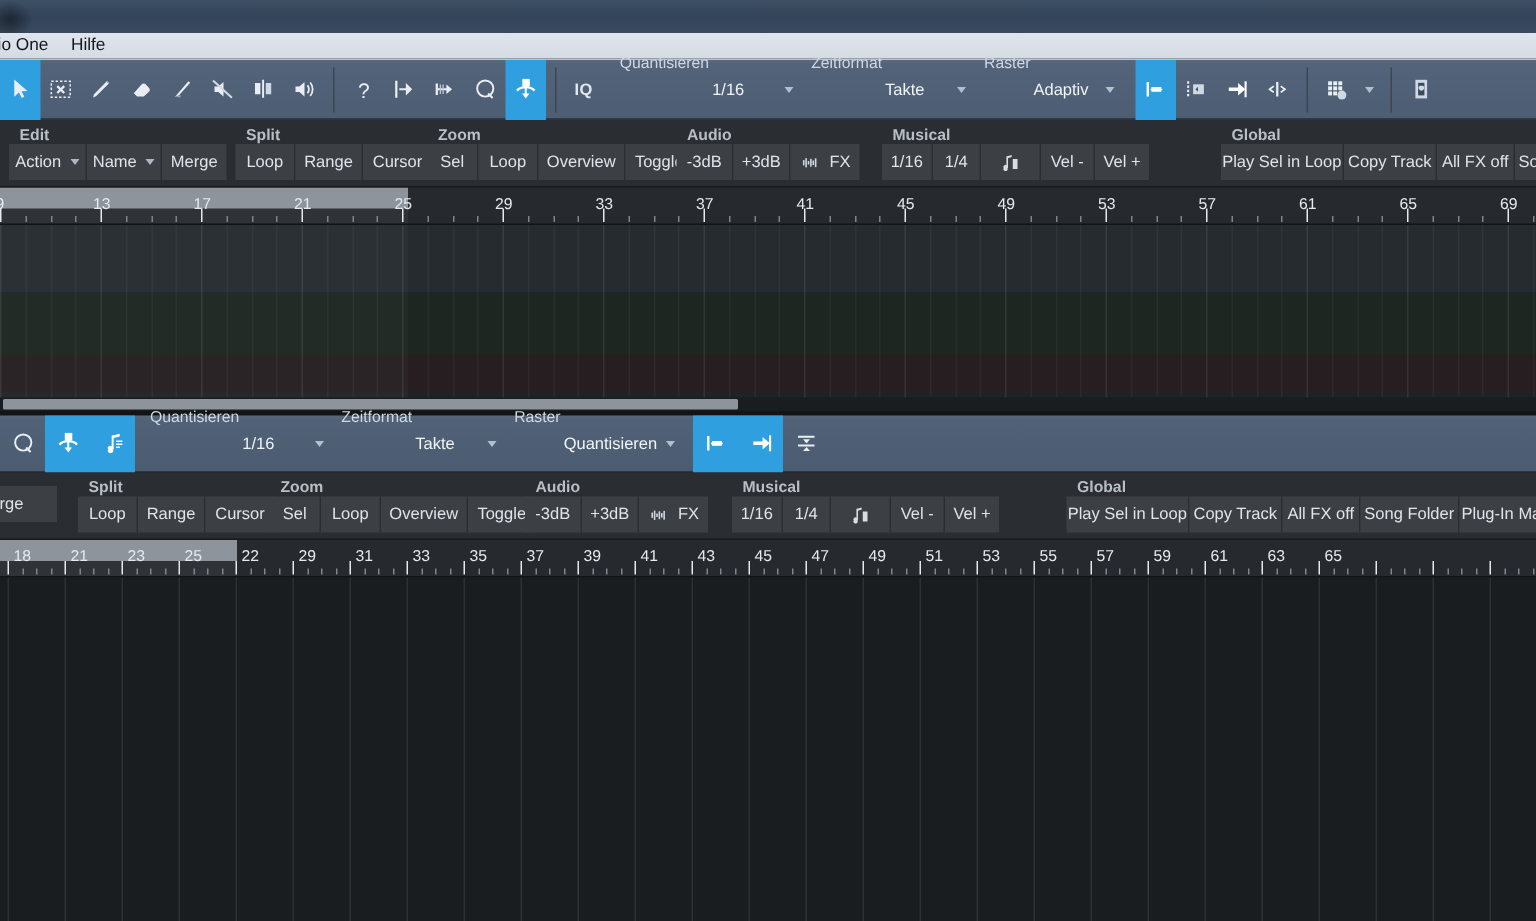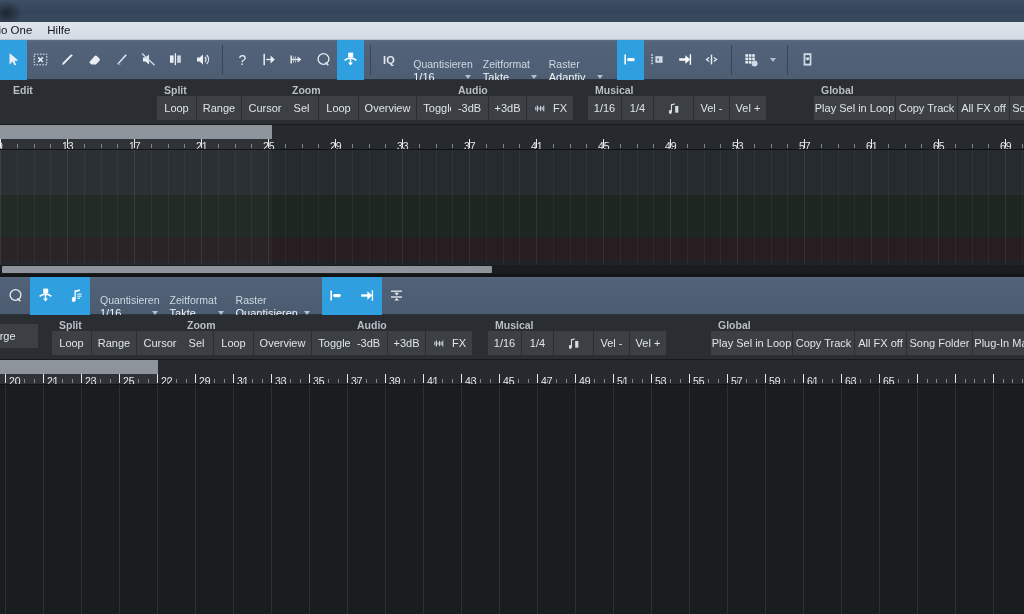--- a/index.html
+++ b/index.html
@@ -61,21 +61,21 @@
     color: #e9eef4;
     position: relative;
   }
   .tb-btn.sel { background: #2f9fe0; }
   .tb-btn.sel::after {
     content:''; position:absolute; left:0; right:0; bottom:0; height:0;
   }
   .tb-btn svg { display:block; }
 
   .tb-field {
-    display:flex; flex-direction: column; justify-content: flex-end;
+    display:flex; flex-direction: row; justify-content: center;
     height: 48px; padding: 0 4px;
   }
   .tb-field-label {
     font-size: 10.5px; color: #cfd8e2; line-height: 12px; padding-left:2px;
     white-space: nowrap;
   }
   .tb-field-value {
     display:flex; align-items:center; justify-content: space-between;
     font-size: 11px; color: #f0f4f8; line-height: 14px;
     padding-left:2px; min-width: 58px;
@@ -133,21 +133,21 @@
   }
   .ruler-loop {
     position:absolute; top:0; left:0; height: 14px;
     background: #8e949b;
   }
   .ruler-loop-body {
     position:absolute; top:0; left:0; height: 25px;
     background: rgba(255,255,255,0.045);
   }
   .ruler-num {
-    position: absolute; top: 15px;
+    position: absolute; top: 5px;
     font-size: 10.5px; color: #e6eaee;
     transform: translateX(3px);
     line-height: 12px;
   }
   .rtick {
     position:absolute; bottom: 1px; width:1px; background:#c9d0d7;
   }
   .rtick.major { height: 9px; background:#e6eaee; }
   .rtick.minor { height: 4px; background:#7d858e; }
 
@@ -381,20 +381,33 @@
             <rect x="6.4" y="4.2" width="4.2" height="8.4" fill="#3a4a5e"></rect>
             <path d="M7.4 6.2 A1.8 1.8 0 1 0 9.8 6.2 Z" fill="#cfd9e3"></path>
           </svg>
         </div>
       </div>
   </div>
 
   <div class="macrobar" id="macrobar-top">
       <div class="macro-sec" style="left: 6px;">
         <div class="macro-sec-title">Edit</div>
+        <div class="macro-row">
+          <div class="macro-btn" style="width: 52px;">
+            <span>Action</span>
+            <span class="caret2"></span>
+          </div>
+          <div class="macro-btn" style="width: 50px;">
+            <span>Name</span>
+            <span class="caret2"></span>
+          </div>
+          <div class="macro-btn" style="width: 43px;">
+            <span>Merge</span>
+          </div>
+        </div>
       </div>
       <div class="macro-sec" style="left: 157px;">
         <div class="macro-sec-title">Split</div>
         <div class="macro-row">
           <div class="macro-btn" style="width: 40px;">
             <span>Loop</span>
           </div>
           <div class="macro-btn" style="width: 45px;">
             <span>Range</span>
           </div>
@@ -944,21 +957,21 @@
       <div class="rtick minor" style="left: 936px;"></div>
       <div class="rtick minor" style="left: 946px;"></div>
       <div class="rtick major" style="left: 955px;"></div>
       <div class="rtick minor" style="left: 965px;"></div>
       <div class="rtick minor" style="left: 974px;"></div>
       <div class="rtick minor" style="left: 984px;"></div>
       <div class="rtick major" style="left: 993px;"></div>
       <div class="rtick minor" style="left: 1003px;"></div>
       <div class="rtick minor" style="left: 1012px;"></div>
       <div class="rtick minor" style="left: 1022px;"></div>
-      <div class="ruler-num" style="left: 6px;">20</div>
+      <div class="ruler-num" style="left: 6px;">18</div>
       <div class="ruler-num" style="left: 44px;">21</div>
       <div class="ruler-num" style="left: 82px;">23</div>
       <div class="ruler-num" style="left: 120px;">25</div>
       <div class="ruler-num" style="left: 158px;">22</div>
       <div class="ruler-num" style="left: 196px;">29</div>
       <div class="ruler-num" style="left: 234px;">31</div>
       <div class="ruler-num" style="left: 272px;">33</div>
       <div class="ruler-num" style="left: 310px;">35</div>
       <div class="ruler-num" style="left: 348px;">37</div>
       <div class="ruler-num" style="left: 386px;">39</div>

